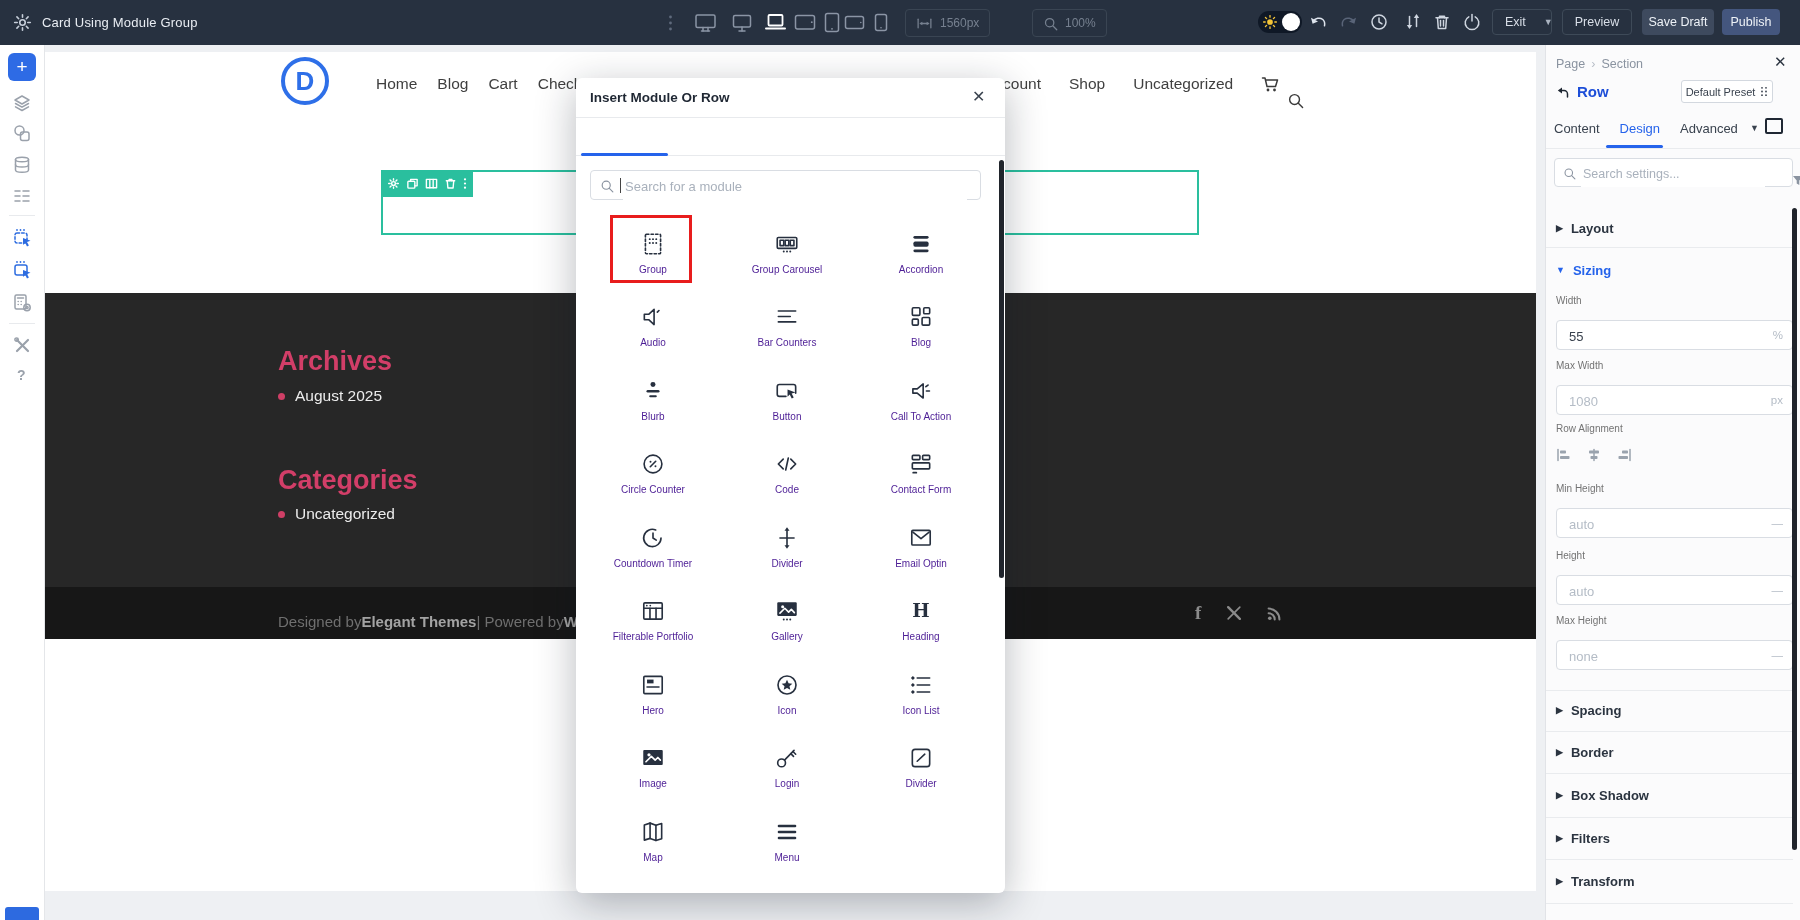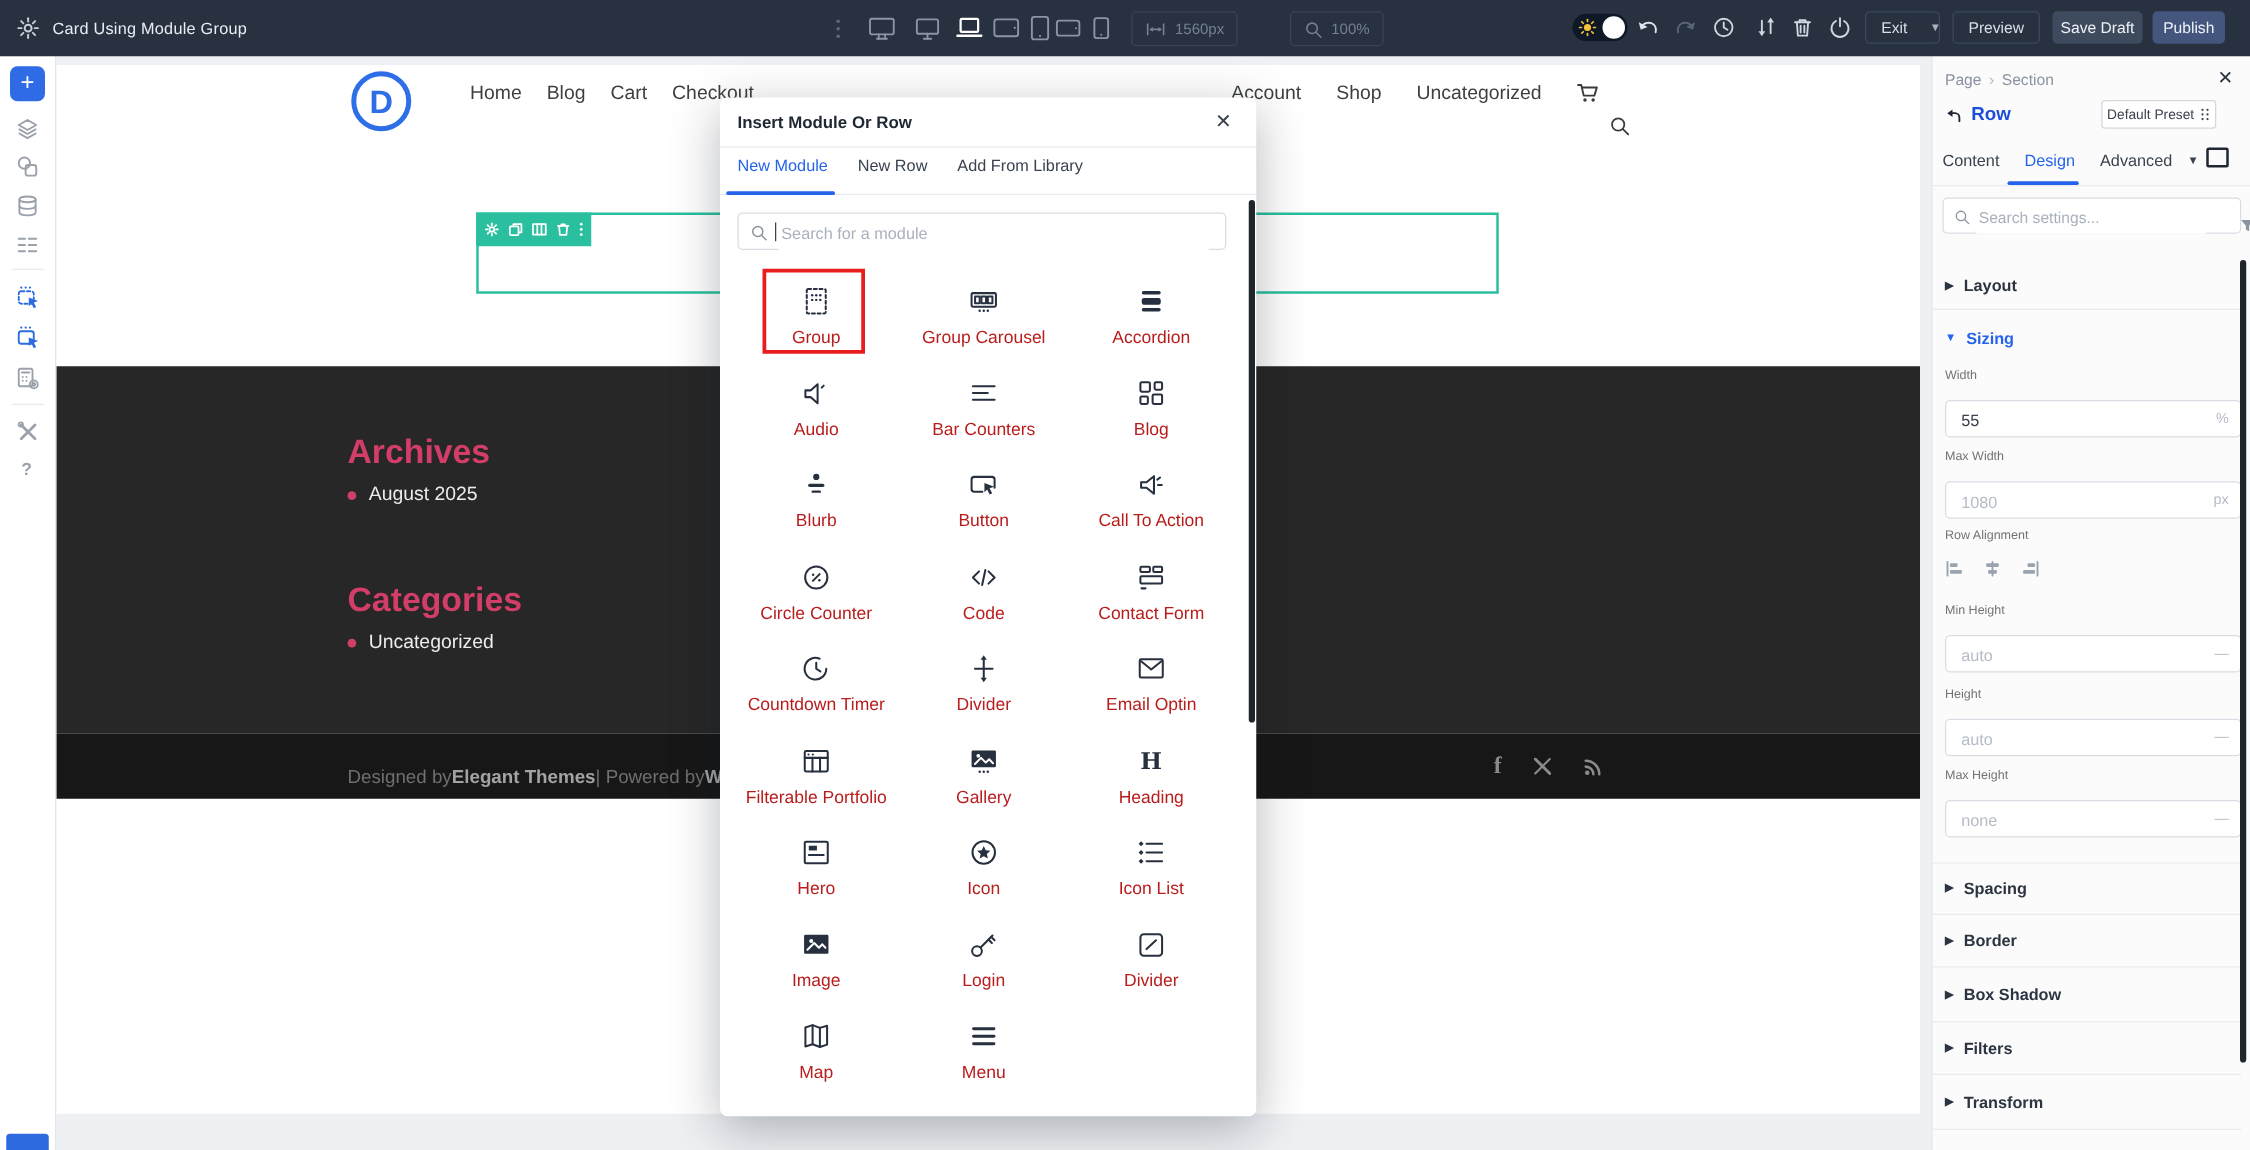--- a/index.html
+++ b/index.html
@@ -32,21 +32,21 @@
   .sidebar{position:absolute;left:0;top:45px;width:44px;bottom:0;background:#fff;border-right:1px solid #e4e6e9;z-index:60}
   .sb-add{position:absolute;left:8px;top:8px;width:28px;height:28px;border-radius:6px;background:#2e6be5;color:#fff;display:flex;align-items:center;justify-content:center;font-size:19px;cursor:pointer}
   .sb-ic{position:absolute;left:12px;color:#9aa1ab;cursor:pointer}
   .sb-ic.blue{color:#2d6ce0}
   .sb-div{position:absolute;left:9px;width:26px;height:1px;background:#e8eaed}
   .sb-accent{position:absolute;left:5px;bottom:0;width:34px;height:13px;background:#2d6ae0;border-radius:3px 3px 0 0;z-index:110}
 
   
   .page{position:absolute;left:45px;top:52px;width:1491px;height:839px;background:#fff;z-index:1}
   .logo{position:absolute;left:236px;top:5px;width:40px;height:40px;border:4.5px solid #2e6fe8;border-radius:50%;display:flex;align-items:center;justify-content:center;color:#2e6fe8;font-weight:bold;font-size:26px;cursor:pointer}
-  .nav{position:absolute;top:14px;height:36px;display:flex;align-items:flex-start;gap:20px}
+  .nav{position:absolute;top:14px;height:36px;display:flex;align-items:center;gap:20px}
   .nav a{color:#3f3f3f;font-size:15.5px;font-weight:500;text-decoration:none;cursor:pointer;white-space:nowrap}
   .nav2{gap:28px}
   .pg-search{position:absolute;left:1242px;top:40px;color:#3a3a3a;cursor:pointer}
   .pg-cart{color:#3a3a3a;cursor:pointer}
 
   .row-sel{position:absolute;left:336px;top:118px;width:818px;height:65px;border:2px solid #2abf9e;box-sizing:border-box}
   .row-tb{position:absolute;left:336px;top:118px;width:92px;height:27px;background:#2abf9e;display:flex;align-items:center;justify-content:center;gap:6px;color:#fff}
   .row-tb .rt{cursor:pointer}
 
   .darksec{position:absolute;left:0;top:241px;width:1491px;height:294px;background:#272727}
@@ -70,21 +70,21 @@
   .m-tab.on{color:#2563eb;font-weight:500}
   .m-tdiv{position:absolute;left:0;top:77px;width:429px;height:1px;background:#e8eaed}
   .m-under{position:absolute;left:5px;top:75px;width:87px;height:3px;background:#2563eb;border-radius:2px}
   .m-search{position:absolute;left:14px;top:92px;width:391px;height:30px;border:1px solid #d9dde3;border-radius:4px;box-sizing:border-box;background:#fff}
   .m-search svg{position:absolute;left:9px;top:8px;color:#8a93a0}
   .m-search .tcaret{position:absolute;left:29px;top:7px;width:1px;height:15px;background:#444}
   .m-search input{position:absolute;left:32px;top:1px;width:340px;height:26px;border:none;outline:none;font-size:13px;color:#39424e;font-family:inherit}
   .m-search input::placeholder{color:#a9b1bc}
   .m-grid{position:absolute;left:10px;top:138px;width:402px;display:grid;grid-template-columns:134px 134px 134px;grid-auto-rows:73.5px}
   .m-cell{display:flex;flex-direction:column;align-items:center;justify-content:center;gap:7px;cursor:pointer;color:#27303f}
-  .m-label{font-size:14px;color:#b91c1c;white-space:nowrap}
+  .m-label{font-size:10px;color:#4c1d95;white-space:nowrap}
   .m-hl{position:absolute;left:34px;top:137px;width:82px;height:68px;border:3px solid #e81d1d;box-sizing:border-box;pointer-events:none}
   .m-scroll{position:absolute;left:423px;top:82px;width:5px;height:418px;background:#20242b;border-radius:3px;cursor:pointer}
 
   
   .panel{position:absolute;left:1545px;top:45px;width:255px;bottom:0;background:#fbfbfc;border-left:1px solid #e1e3e7;z-index:70;font-size:13px}
   .p-crumb{position:absolute;left:10px;top:12px;display:flex;gap:6px;font-size:12.5px;color:#8a93a0}
   .p-close{position:absolute;left:228px;top:8px;font-size:15px;color:#2b3440;cursor:pointer}
   .p-elem{position:absolute;left:10px;top:38px;display:flex;align-items:center;gap:7px;font-size:15px;font-weight:bold;color:#1d4ed8}
   .p-preset{position:absolute;left:135px;top:35px;width:92px;height:23px;border:1px solid #d3d8df;border-radius:3px;background:#fff;display:flex;align-items:center;justify-content:center;gap:5px;font-size:11px;color:#39424e;cursor:pointer;box-sizing:border-box}
   .p-tabs{position:absolute;left:8px;top:76px;display:flex;gap:20px}
@@ -462,25 +462,20 @@
             </svg>
           </span>
       </div>
     </div>
   </div>
 
   <div class="modal">
     <div class="m-title">Insert Module Or Row</div>
     <span class="m-close">✕</span>
     <div class="m-hdiv"></div>
-    <div class="m-tabs">
-      <span class="m-tab on">New Module</span>
-      <span class="m-tab">New Row</span>
-      <span class="m-tab">Add From Library</span>
-    </div>
     <div class="m-tdiv"></div>
     <div class="m-under"></div>
     <div class="m-search">
       <svg class="ic" width="14" height="14" viewBox="0 0 18 18">
           <circle cx="8" cy="8" r="5.2"></circle>
           <path d="M12 12 L16.5 16.5"></path>
         </svg>
       <span class="tcaret"></span>
       <input type="text" placeholder="Search for a module" style="">
     </div>

